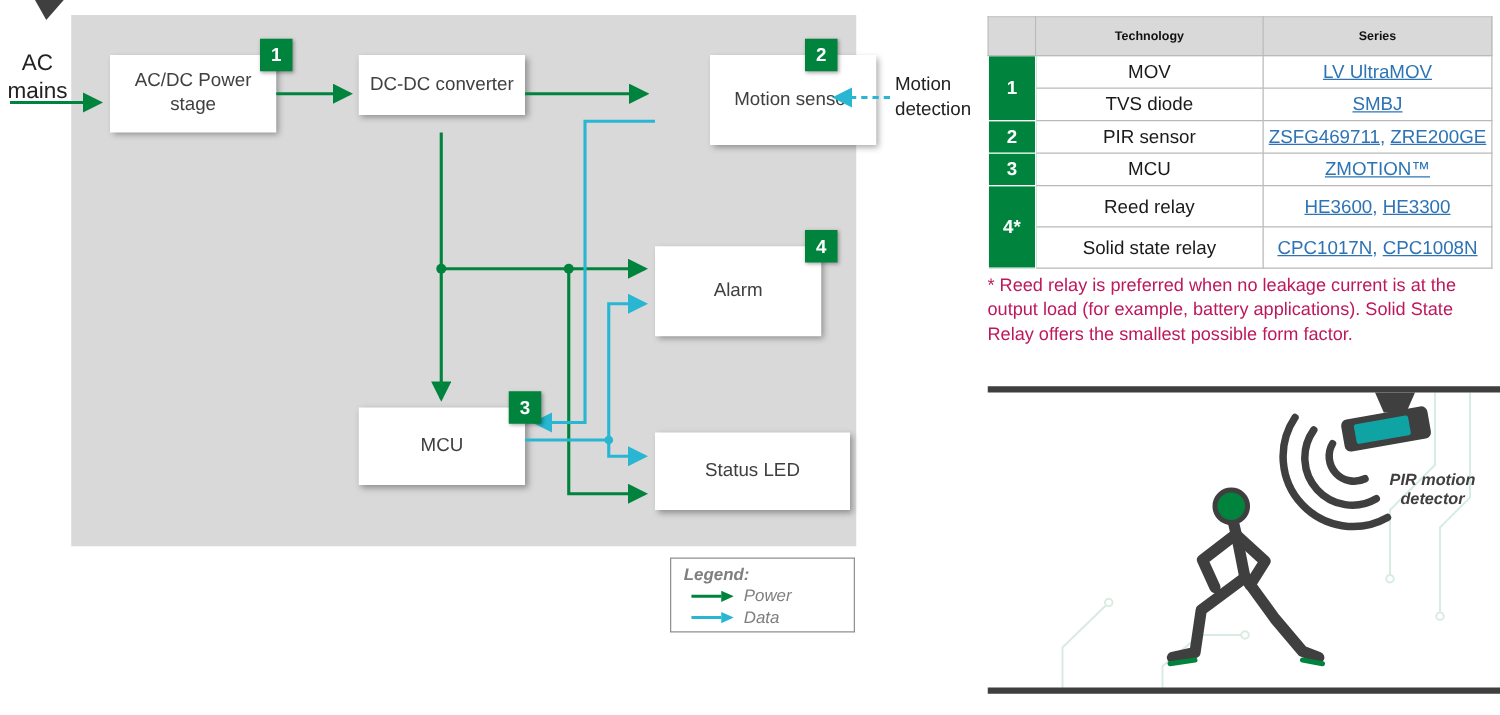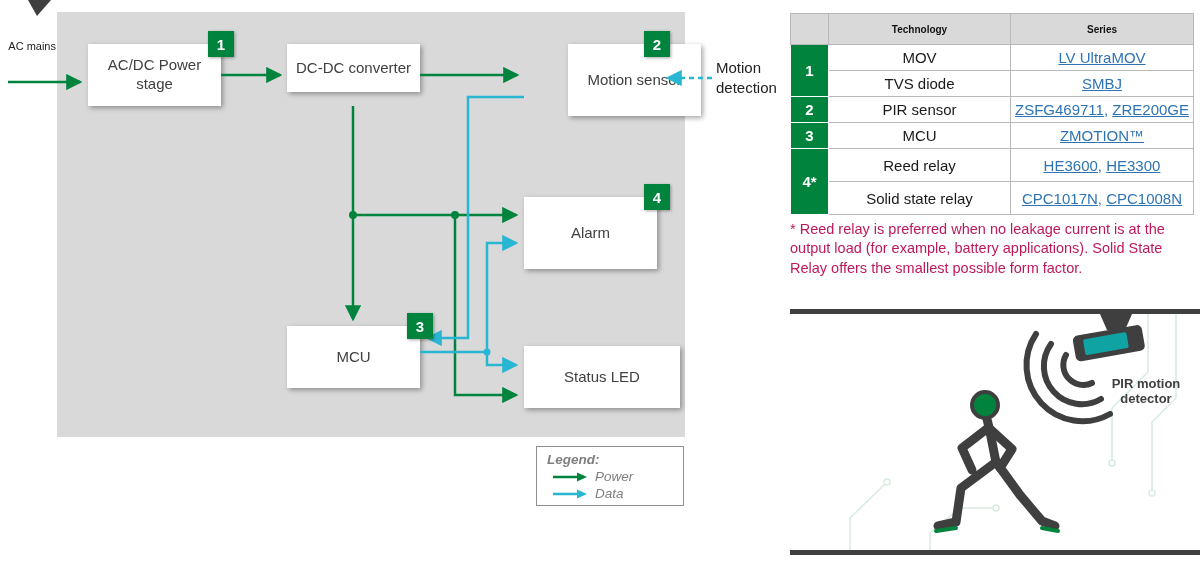--- a/index.html
+++ b/index.html
@@ -17,22 +17,22 @@
   #blk-alarm{left:524px;top:197px;width:133px;height:72px;}
   #blk-mcu{left:287px;top:326px;width:133px;height:62px;}
   #blk-led{left:524px;top:346px;width:156px;height:62px;}
   .badge{position:absolute;width:26px;height:26px;background:#00843d;color:#fff;font-weight:bold;
          font-size:15px;display:flex;align-items:center;justify-content:center;
          box-shadow:1px 1px 3px rgba(0,0,0,.35);}
   #badge-1{left:208px;top:31px;}
   #badge-2{left:644px;top:31px;}
   #badge-4{left:644px;top:184px;}
   #badge-3{left:407px;top:313px;}
-  .ac-mains{position:absolute;left:4px;top:40px;width:52px;text-align:right;
-            font-size:11px;color:#222;line-height:1.2;}
+  .ac-mains{position:absolute;left:4px;top:40px;width:52px;text-align:center;
+            font-size:18px;color:#222;line-height:1.2;}
   .motion-det{position:absolute;left:716px;top:58px;width:84px;font-size:15px;color:#222;line-height:1.35;}
   .wires{position:absolute;left:0;top:0;pointer-events:none;}
   .legend{position:absolute;left:536px;top:446px;width:148px;height:60px;border:1px solid #909090;
           background:#fff;box-sizing:border-box;padding:5px 10px 4px;font-size:13.5px;color:#7f7f7f;font-style:italic;}
   .legend .title{font-weight:bold;margin-bottom:2px;}
   .legend-row{display:flex;align-items:center;gap:8px;margin:2px 0 0 6px;}
   .tech-table{position:absolute;left:790px;top:13px;width:403px;border-collapse:collapse;
               table-layout:fixed;font-size:15px;color:#1a1a1a;background:#fff;}
   .tech-table th,.tech-table td{border:1px solid #b9b9b9;text-align:center;padding:2px 4px;vertical-align:middle;}
   .tech-table thead th{background:#d9d9d9;font-weight:bold;font-size:10px;height:26px;color:#111;}
@@ -40,21 +40,21 @@
   .col-tech{width:182px;}
   .col-series{width:183px;}
   .row-std{height:26px;}
   .row-tall{height:33px;}
   .badge-cell{background:#00843d;color:#fff;font-weight:bold;border:1px solid #fff !important;}
   .link{color:#2e74b5;text-decoration:underline;cursor:pointer;}
   .sep{color:#2e74b5;white-space:pre;}
   .footnote{position:absolute;left:790px;top:220px;width:402px;font-size:14.5px;color:#be185d;line-height:1.33;}
   .illustration{position:absolute;left:790px;top:302px;width:410px;height:262px;}
   .pir-label{position:absolute;left:316px;top:74px;width:80px;text-align:center;font-weight:bold;
-             font-size:13px;color:#3f3f3f;line-height:1.18;}
+             font-size:13px;color:#3f3f3f;line-height:1.18;font-style:italic;}
 </style>
 </head>
 <body>
 
 <div class="page">
 
   <div class="corner"></div>
 
   <div class="panel"></div>
 

